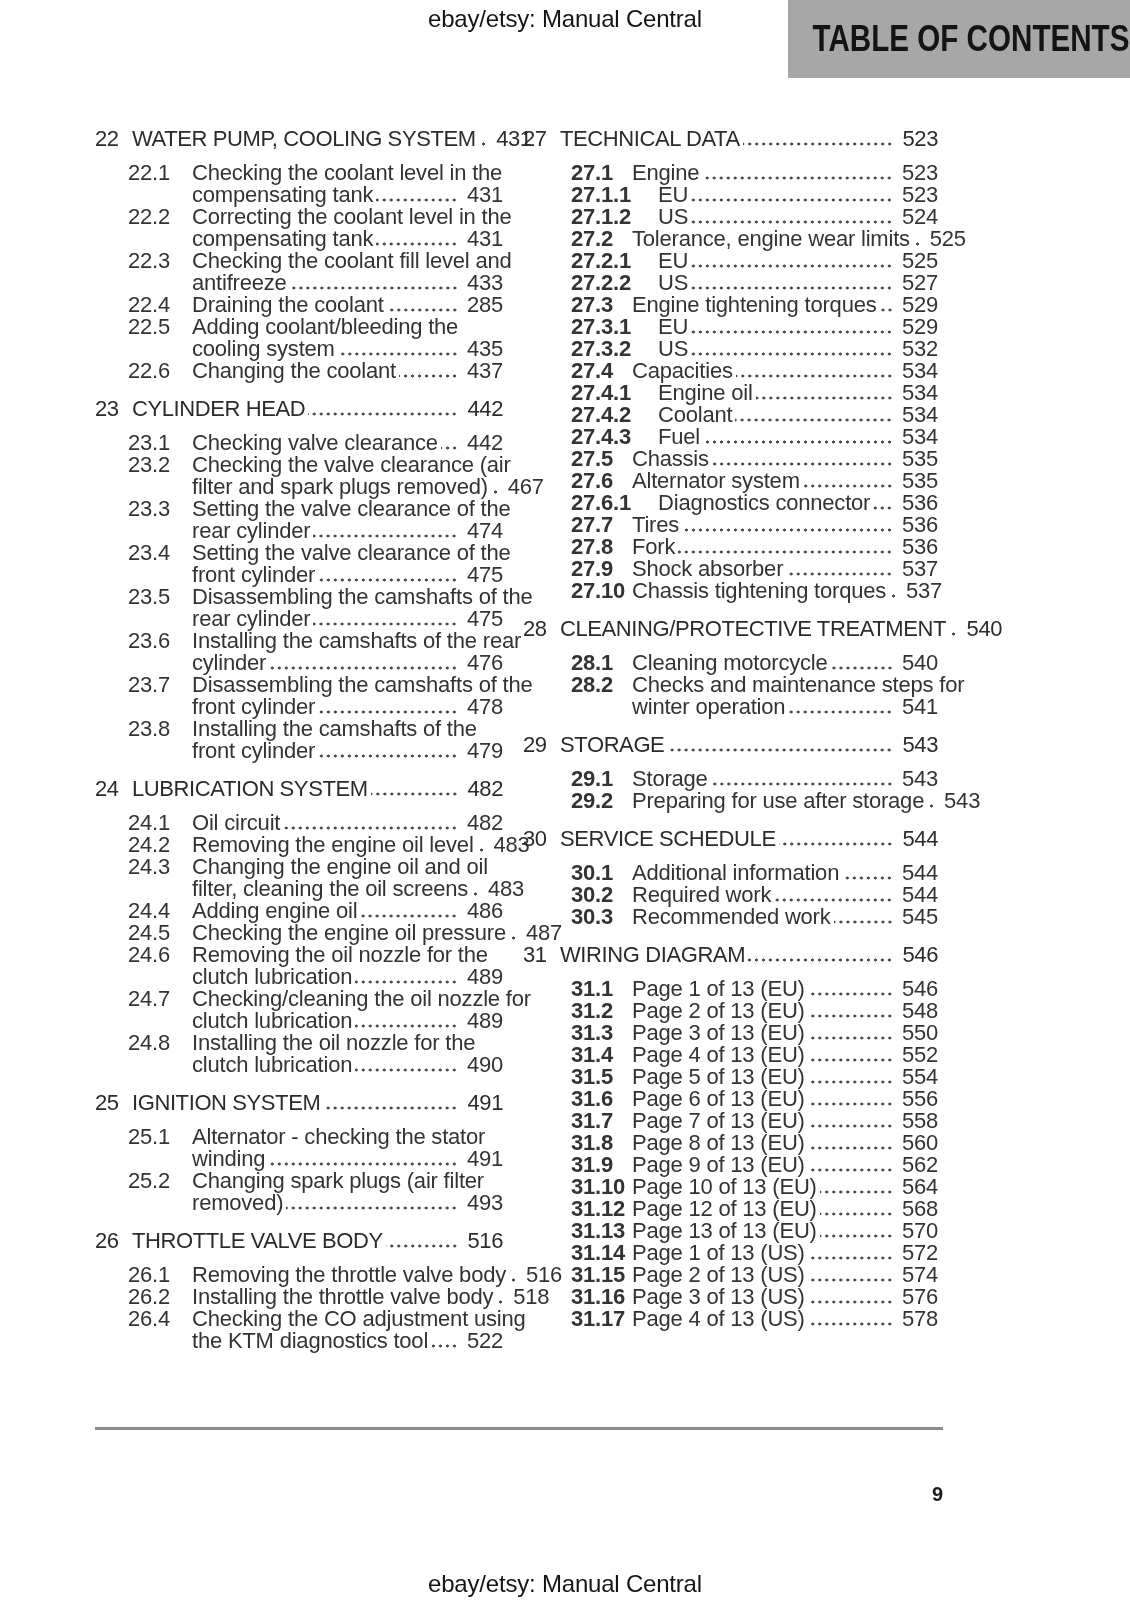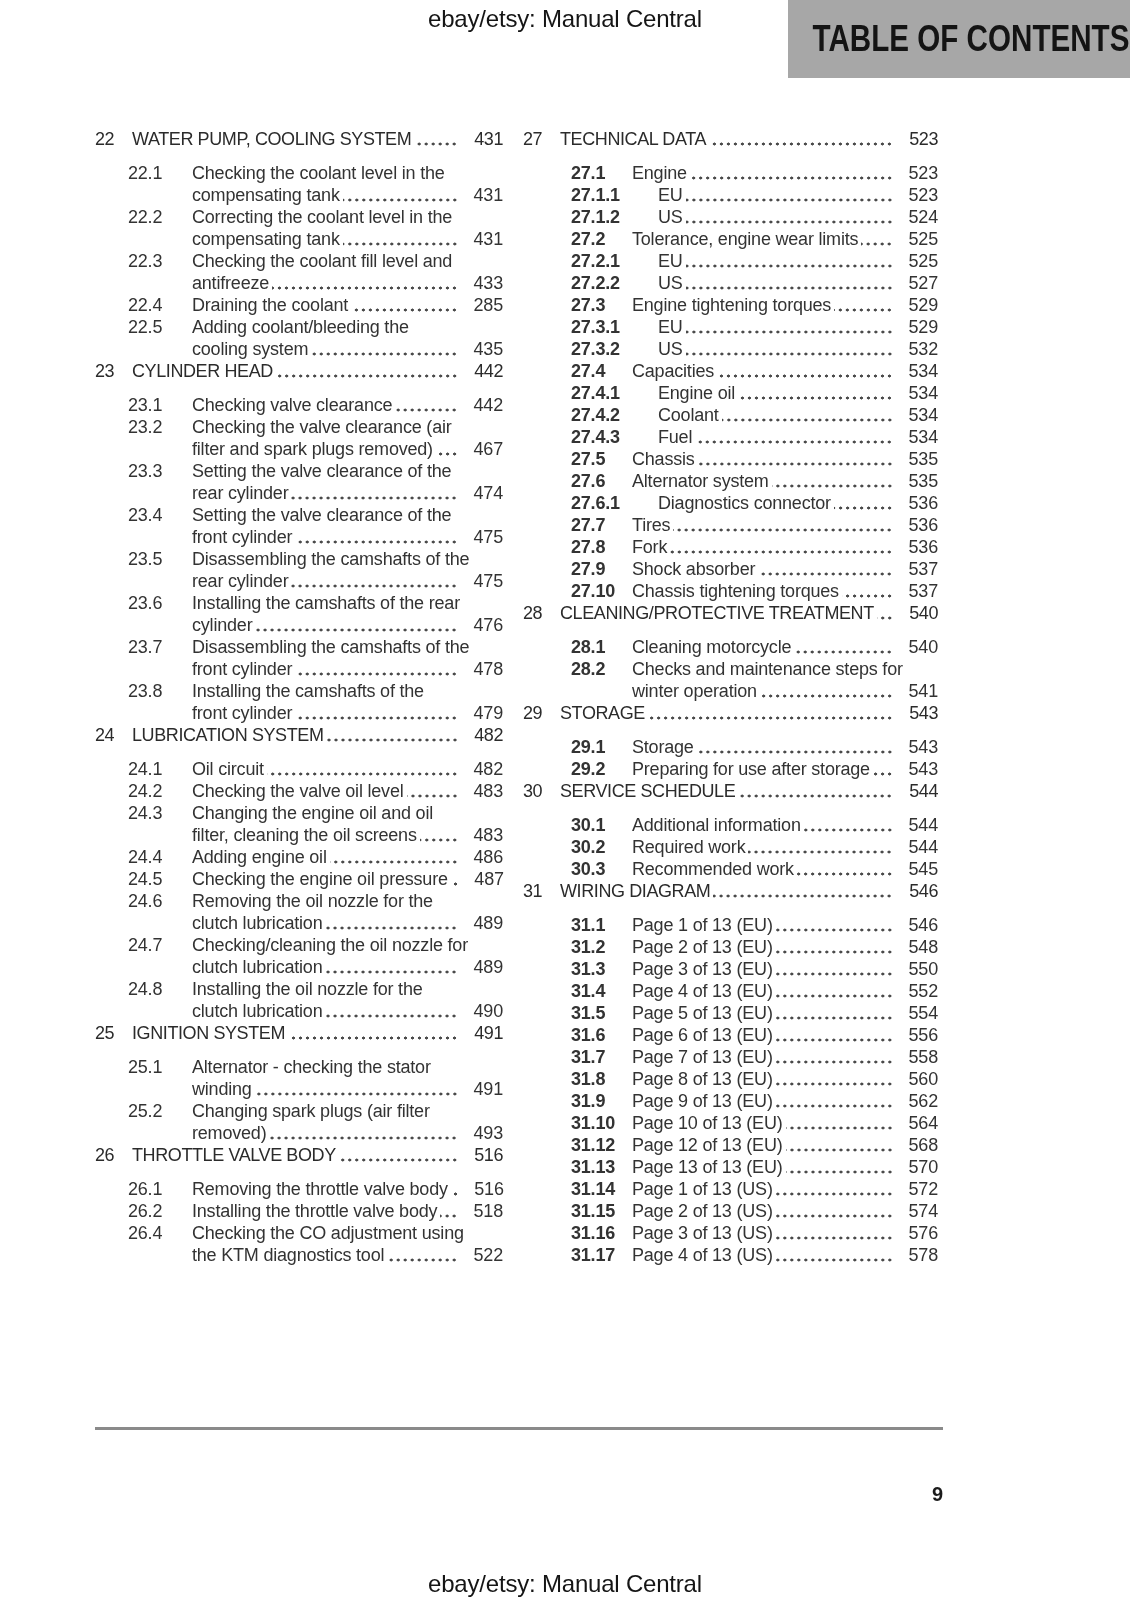--- a/index.html
+++ b/index.html
@@ -29,25 +29,25 @@
   .banner-label {
     font-weight: bold; font-size: 37px; color: var(--banner-text, #141414);
     transform: scaleX(0.8); white-space: nowrap; letter-spacing: 0;
   }
 
   
   .toc {
     position: absolute; top: 128px; left: 95px; width: 843px;
     display: flex; gap: 20px;
   }
-  .col { font-size: 18px; line-height: 22px; }
+  .col { font-size: 22px; line-height: 22px; }
   .col--left  { width: 408px; }
   .col--right { width: 415px; }
 
-  .chapter + .chapter { }
+  .chapter + .chapter { margin-top: 16px; }
   .entries { margin-top: 12px; }
 
   .row { display: flex; align-items: stretch; }
   .num { flex: 0 0 auto; }
   .txt { flex: 0 1 auto; white-space: nowrap; }
 
   .chapter-row { color: var(--heading-text, #2b2b2b); letter-spacing: -0.4px; }
   .chapter-row .num { width: 37px; }
 
   .col--left  .entry-row .num { margin-left: 33px; width: 64px; }
@@ -136,20 +136,26 @@
           <div class="row entry-row">
             <span class="num">22.5</span>
             <span class="txt">Adding coolant/bleeding the</span>
           </div>
           <div class="row entry-row">
             <span class="num"></span>
             <span class="txt">cooling system</span>
             <span class="dots"></span>
             <span class="pg">435</span>
           </div>
+          <div class="row entry-row">
+            <span class="num">22.6</span>
+            <span class="txt">Changing the coolant</span>
+            <span class="dots"></span>
+            <span class="pg">437</span>
+          </div>
         </div>
       </div>
       <div class="chapter">
         <div class="row chapter-row">
           <span class="num">23</span>
           <span class="txt">CYLINDER HEAD</span>
           <span class="dots"></span>
           <span class="pg">442</span>
         </div>
         <div class="entries">
@@ -240,21 +246,21 @@
         </div>
         <div class="entries">
           <div class="row entry-row">
             <span class="num">24.1</span>
             <span class="txt">Oil circuit</span>
             <span class="dots"></span>
             <span class="pg">482</span>
           </div>
           <div class="row entry-row">
             <span class="num">24.2</span>
-            <span class="txt">Checking the valve oil level</span>
+            <span class="txt">Removing the engine oil level</span>
             <span class="dots"></span>
             <span class="pg">483</span>
           </div>
           <div class="row entry-row">
             <span class="num">24.3</span>
             <span class="txt">Changing the engine oil and oil</span>
           </div>
           <div class="row entry-row">
             <span class="num"></span>
             <span class="txt">filter, cleaning the oil screens</span>

